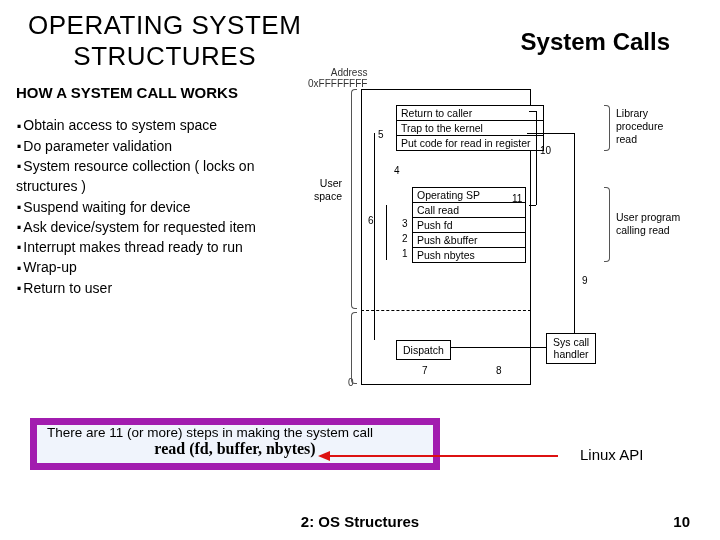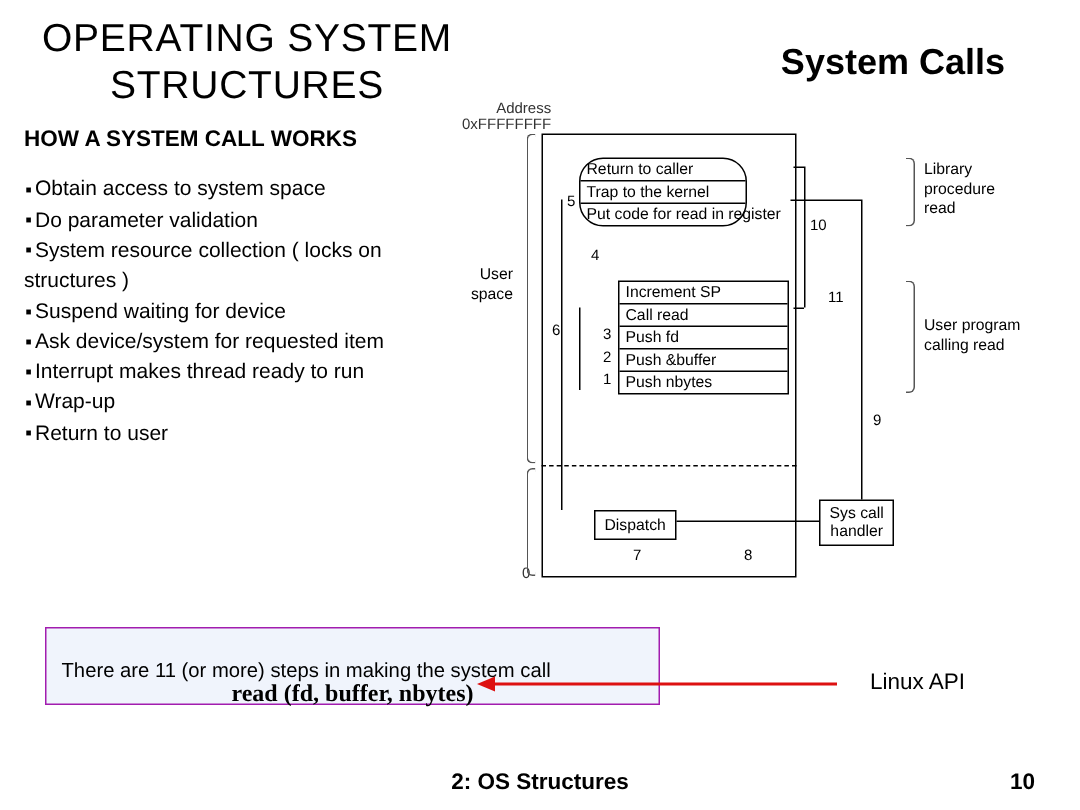--- a/index.html
+++ b/index.html
@@ -118,24 +118,24 @@
   .line {
     position: absolute;
     background: #000;
   }
   .callout {
     position: absolute;
     left: 30px;
     top: 418px;
     width: 410px;
     height: 52px;
-    border: 1px solid #a21caf;
+    border: 7px solid #a21caf;
     background: #f0f4fc;
     font-size: 14px;
-    padding: 20px 10px;
+    padding: 0 10px;
   }
   .callout .line1 { font-size: 13.5px; }
   .callout .line2 {
     font-weight: bold;
     font-family: "Times New Roman", serif;
     font-size: 16px;
     text-align: center;
   }
   .red-arrow {
     position: absolute;
@@ -204,28 +204,28 @@
     <div class="addr-label" style="left:22px; top:-48px;">
       <div>Address</div>
       <div>0xFFFFFFFF</div>
     </div>
     <div class="addr-label" style="left:62px; top:262px;">0</div>
 
     <div class="main-box" style="left:75px; top:-26px; width:170px; height:296px;"></div>
 
     <div class="dash" style="left:75px; top:195px; width:170px;"></div>
 
-    <div class="inner-box" style="left:100px; top:-10px; width:112px;border-radius:16px;">
+    <div class="inner-box" style="left:110px; top:-10px; width:148px;">
       <div class="row">Return to caller</div>
       <div class="row">Trap to the kernel</div>
       <div class="row">Put code for read in register</div>
     </div>
 
     <div class="inner-box" style="left:126px; top:72px; width:114px;">
-      <div class="row">Increment SP</div>
+      <div class="row">Operating SP</div>
       <div class="row">Call read</div>
       <div class="row">Push fd</div>
       <div class="row">Push &amp;buffer</div>
       <div class="row">Push nbytes</div>
     </div>
 
     <div class="dispatch-box" style="left:110px; top:225px;">Dispatch</div>
     <div class="dispatch-box" style="left:260px; top:218px; line-height:1.1;">
       <div>Sys call</div>
       <div>handler</div>
@@ -234,21 +234,21 @@
     <div class="num" style="left:116px; top:133px;">1</div>
     <div class="num" style="left:116px; top:118px;">2</div>
     <div class="num" style="left:116px; top:103px;">3</div>
     <div class="num" style="left:108px; top:50px;">4</div>
     <div class="num" style="left:92px; top:14px;">5</div>
     <div class="num" style="left:82px; top:100px;">6</div>
     <div class="num" style="left:136px; top:250px;">7</div>
     <div class="num" style="left:210px; top:250px;">8</div>
     <div class="num" style="left:296px; top:160px;">9</div>
     <div class="num" style="left:254px; top:30px;">10</div>
-    <div class="num" style="left:226px; top:78px;margin-left:40px;">11</div>
+    <div class="num" style="left:226px; top:78px;">11</div>
 
     <div class="brace" style="left:318px; top:-10px; width:6px; height:46px;"></div>
     <div class="side-text" style="left:330px; top:-8px;">
       <div>Library</div>
       <div>procedure</div>
       <div>read</div>
     </div>
     <div class="brace" style="left:318px; top:72px; width:6px; height:75px;"></div>
     <div class="side-text" style="left:330px; top:96px;">
       <div>User program</div>

